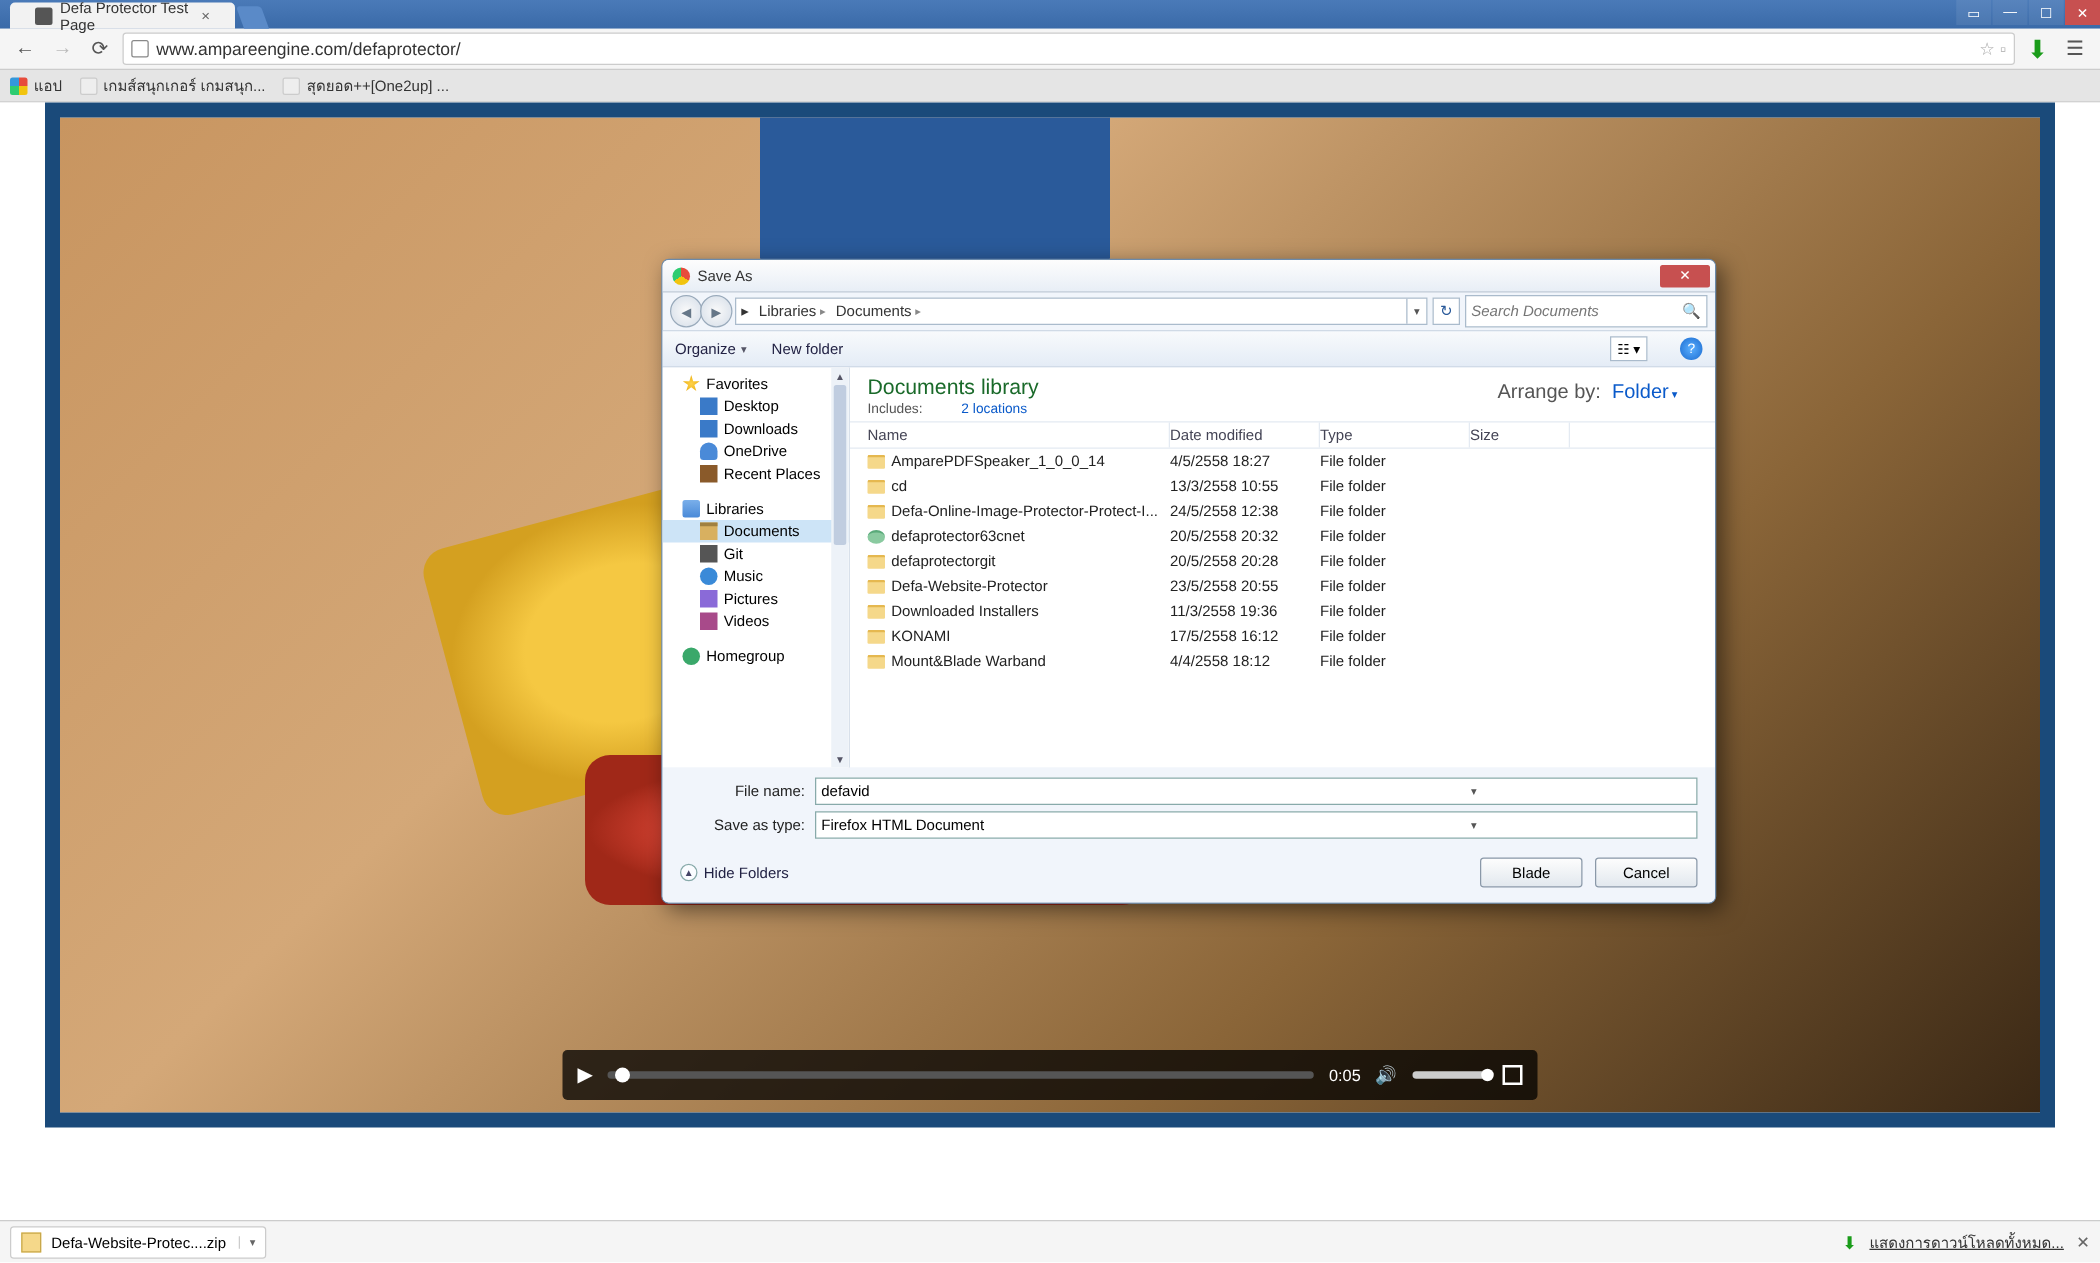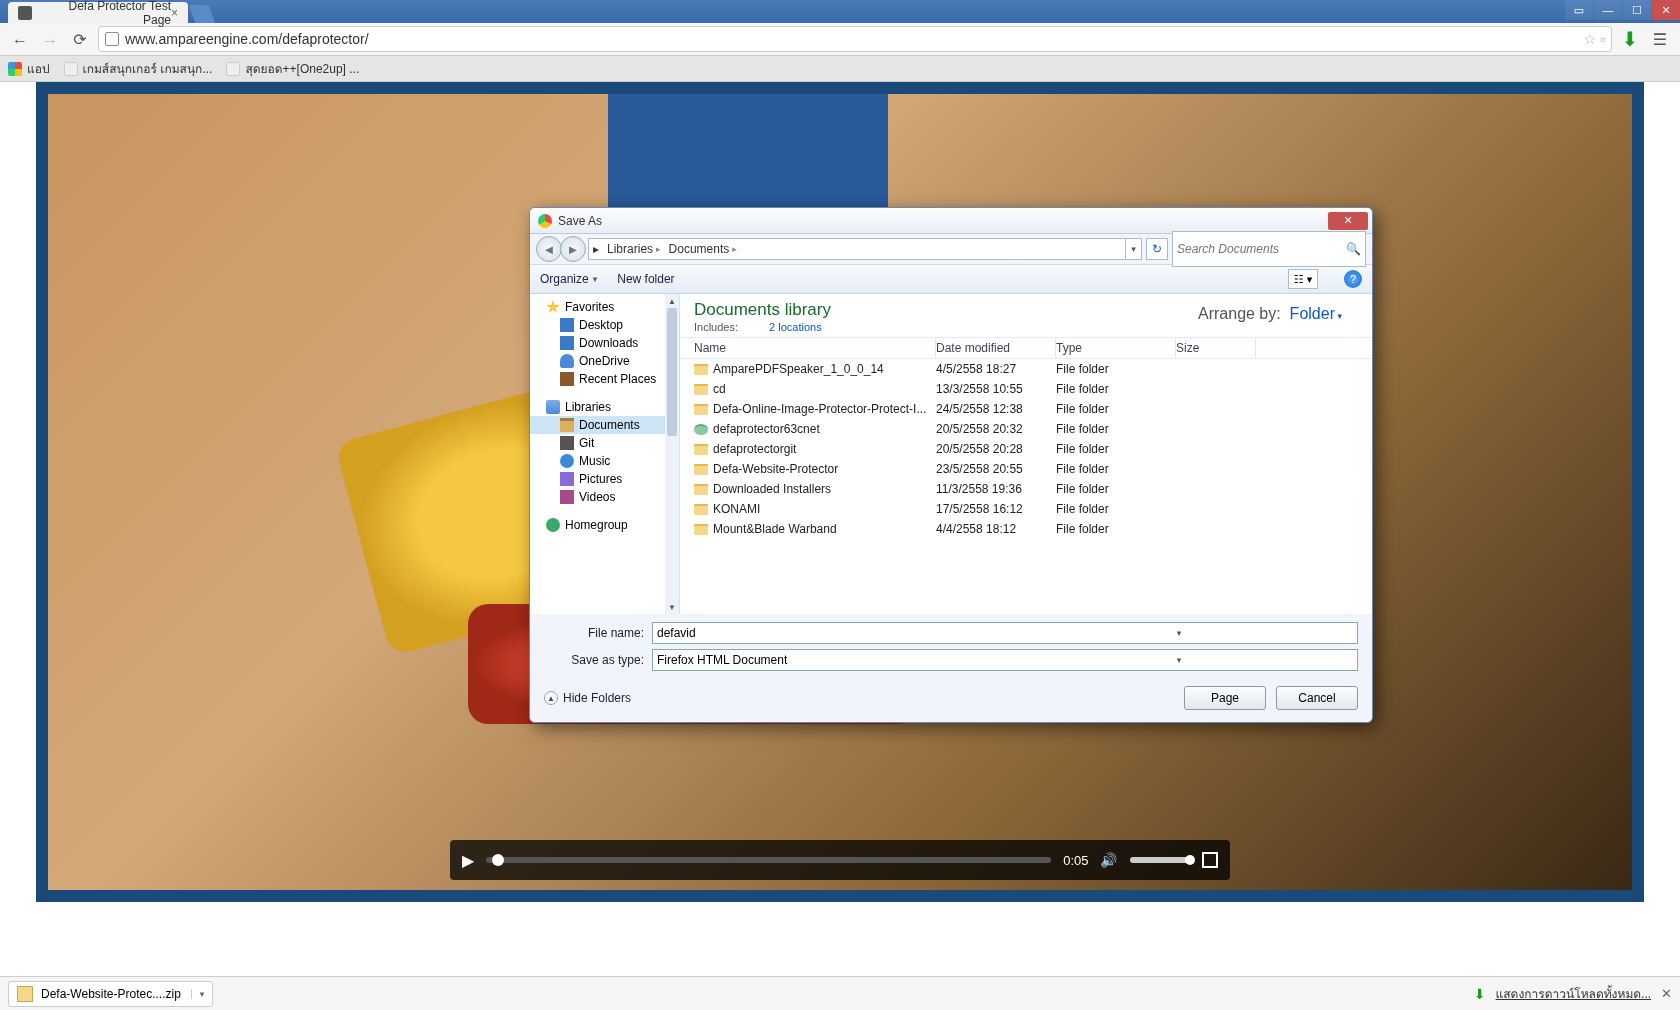--- a/index.html
+++ b/index.html
@@ -1,20 +1,20 @@
 <!DOCTYPE html>
 <html><head>
 <meta charset="utf-8">
 <style>
 * { margin: 0; padding: 0; box-sizing: border-box; font-family: "Segoe UI", Tahoma, sans-serif; }
 body { width: 1680px; height: 1010px; background: #fff; overflow: hidden; position: relative; }
 
 
 .browser-top { background: linear-gradient(#4a7ab8, #3a6aa8); height: 23px; display: flex; align-items: flex-end; padding-left: 8px; }
-.tab { background: #f2f2f2; width: 180px; height: 21px; border-radius: 4px 4px 0 0; display: flex; align-items: center; padding: 0 10px; font-size: 12px; color: #333; position: relative; text-align: right; }
+.tab { background: #f2f2f2; width: 180px; height: 21px; border-radius: 4px 4px 0 0; display: flex; align-items: center; padding: 0 20px; font-size: 12px; color: #333; position: relative; }
 .tab .favicon { width: 14px; height: 14px; background: #555; border-radius: 2px; margin-right: 6px; flex-shrink: 0; }
 .tab .close-x { margin-left: auto; font-size: 12px; color: #666; cursor: pointer; }
 .new-tab { width: 20px; height: 18px; background: #5a8ac8; margin-left: 4px; border-radius: 3px 3px 0 0; transform: skewX(20deg); }
 .window-controls { position: absolute; right: 0; top: 0; display: flex; height: 20px; }
 .window-controls div { width: 28px; height: 20px; display: flex; align-items: center; justify-content: center; color: #fff; font-size: 11px; background: rgba(255,255,255,.08); margin-left: 1px; cursor: pointer; }
 .window-controls .wclose { background: #c75050; }
 
 .toolbar { height: 33px; background: #f5f5f5; border-bottom: 1px solid #ccc; display: flex; align-items: center; padding: 0 8px; gap: 6px; }
 .nav-btn { width: 24px; height: 24px; display: flex; align-items: center; justify-content: center; color: #555; font-size: 16px; cursor: pointer; }
 .nav-btn.disabled { color: #bbb; }
@@ -56,21 +56,21 @@
 .dlg-close { margin-left: auto; width: 40px; height: 18px; background: #c75050; color: #fff; border-radius: 2px; display: flex; align-items: center; justify-content: center; font-size: 11px; cursor: pointer; }
 
 .dlg-nav { height: 30px; display: flex; align-items: center; padding: 0 6px; gap: 4px; }
 .nav-arrows { display: flex; }
 .nav-arrow { width: 26px; height: 26px; border-radius: 50%; background: radial-gradient(#fafafa, #d4dde8); border: 1px solid #9ab; display: flex; align-items: center; justify-content: center; color: #678; font-size: 13px; cursor: pointer; margin-right: -2px; }
 .breadcrumb { flex: 1; height: 22px; border: 1px solid #abc; background: #fff; display: flex; align-items: center; font-size: 12px; color: #333; }
 .bc-seg { padding: 0 4px; display: flex; align-items: center; gap: 3px; cursor: pointer; }
 .bc-sep { color: #888; font-size: 9px; }
 .bc-drop { width: 16px; height: 20px; border-left: 1px solid #abc; display: flex; align-items: center; justify-content: center; color: #555; font-size: 9px; cursor: pointer; margin-left: auto; }
 .refresh-btn { width: 22px; height: 22px; border: 1px solid #abc; background: #fff; display: flex; align-items: center; justify-content: center; color: #2a5a9a; font-size: 12px; cursor: pointer; }
-.search-box { width: 194px; height: 36px; border: 1px solid #abc; background: #fff; display: flex; align-items: center; padding: 0 4px; }
+.search-box { width: 194px; height: 26px; border: 1px solid #abc; background: #fff; display: flex; align-items: center; padding: 0 4px; }
 .search-box input { border: none; outline: none; font-size: 12px; width: 100%; font-style: italic; color: #888; background: transparent; }
 .search-box .mag { color: #3a7ac8; font-size: 12px; cursor: pointer; }
 
 .dlg-toolbar { height: 30px; background: linear-gradient(#f8fafc, #e4ecf6); border-top: 1px solid #d0dae6; border-bottom: 1px solid #c8d4e2; display: flex; align-items: center; padding: 0 10px; gap: 20px; font-size: 12px; }
 .org-btn { color: #224; cursor: pointer; display: flex; align-items: center; gap: 4px; text-align: center; }
 .org-btn::after { content: '▾'; font-size: 9px; color: #556; }
 .newf-btn { color: #224; cursor: pointer; }
 .view-btn { margin-left: auto; width: 30px; height: 20px; border: 1px solid #abc; background: #fff; display: flex; align-items: center; justify-content: center; font-size: 11px; cursor: pointer; }
 .help-btn { width: 18px; height: 18px; border-radius: 50%; background: radial-gradient(#5aafff, #1a6acf); color: #fff; font-size: 11px; display: flex; align-items: center; justify-content: center; cursor: pointer; margin-left: 6px; }
 
@@ -421,21 +421,21 @@
           <span>Firefox HTML Document</span>
           <span class="drop">▾</span>
         </div>
     </div>
   </div>
   <div class="dlg-footer">
     <div class="hide-toggle">
         <span class="chev">▲</span>
         <span>Hide Folders</span>
       </div>
-    <button class="dlg-btn">Page</button>
+    <button class="dlg-btn">Blade</button>
     <button class="dlg-btn">Cancel</button>
   </div>
 </div>
 
 <div class="dl-bar">
   <div class="dl-item">
     <div class="zip-ico"></div>
     <span>Defa-Website-Protec....zip</span>
     <span class="drop">▾</span>
   </div>

